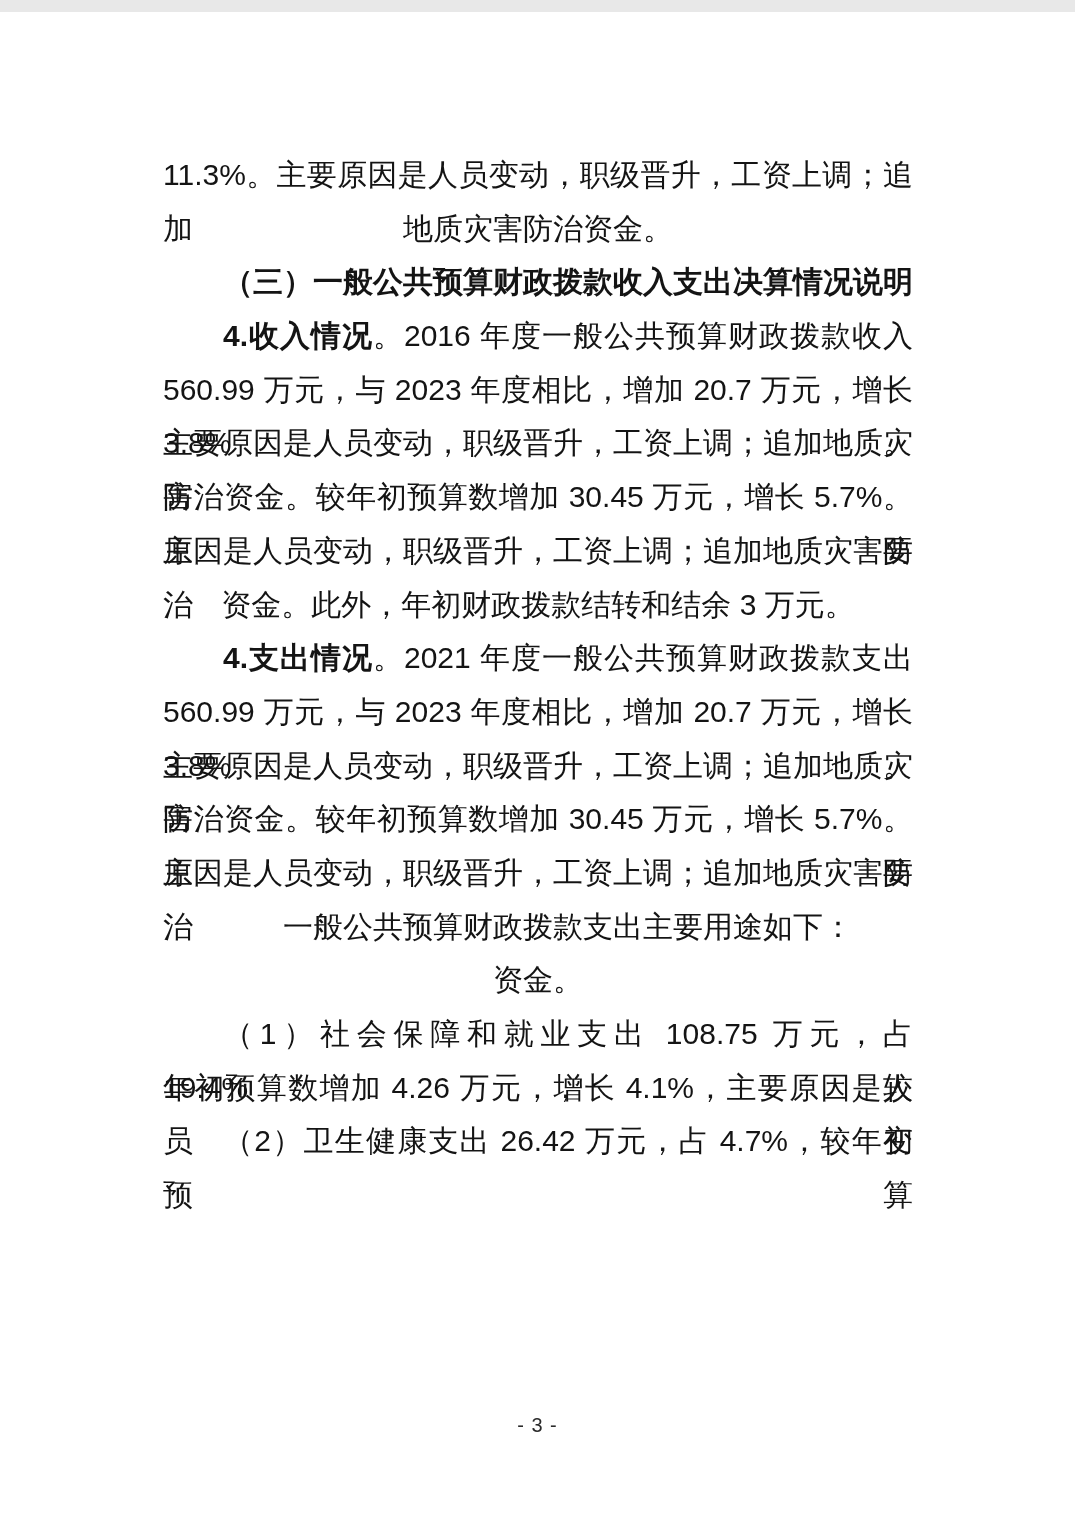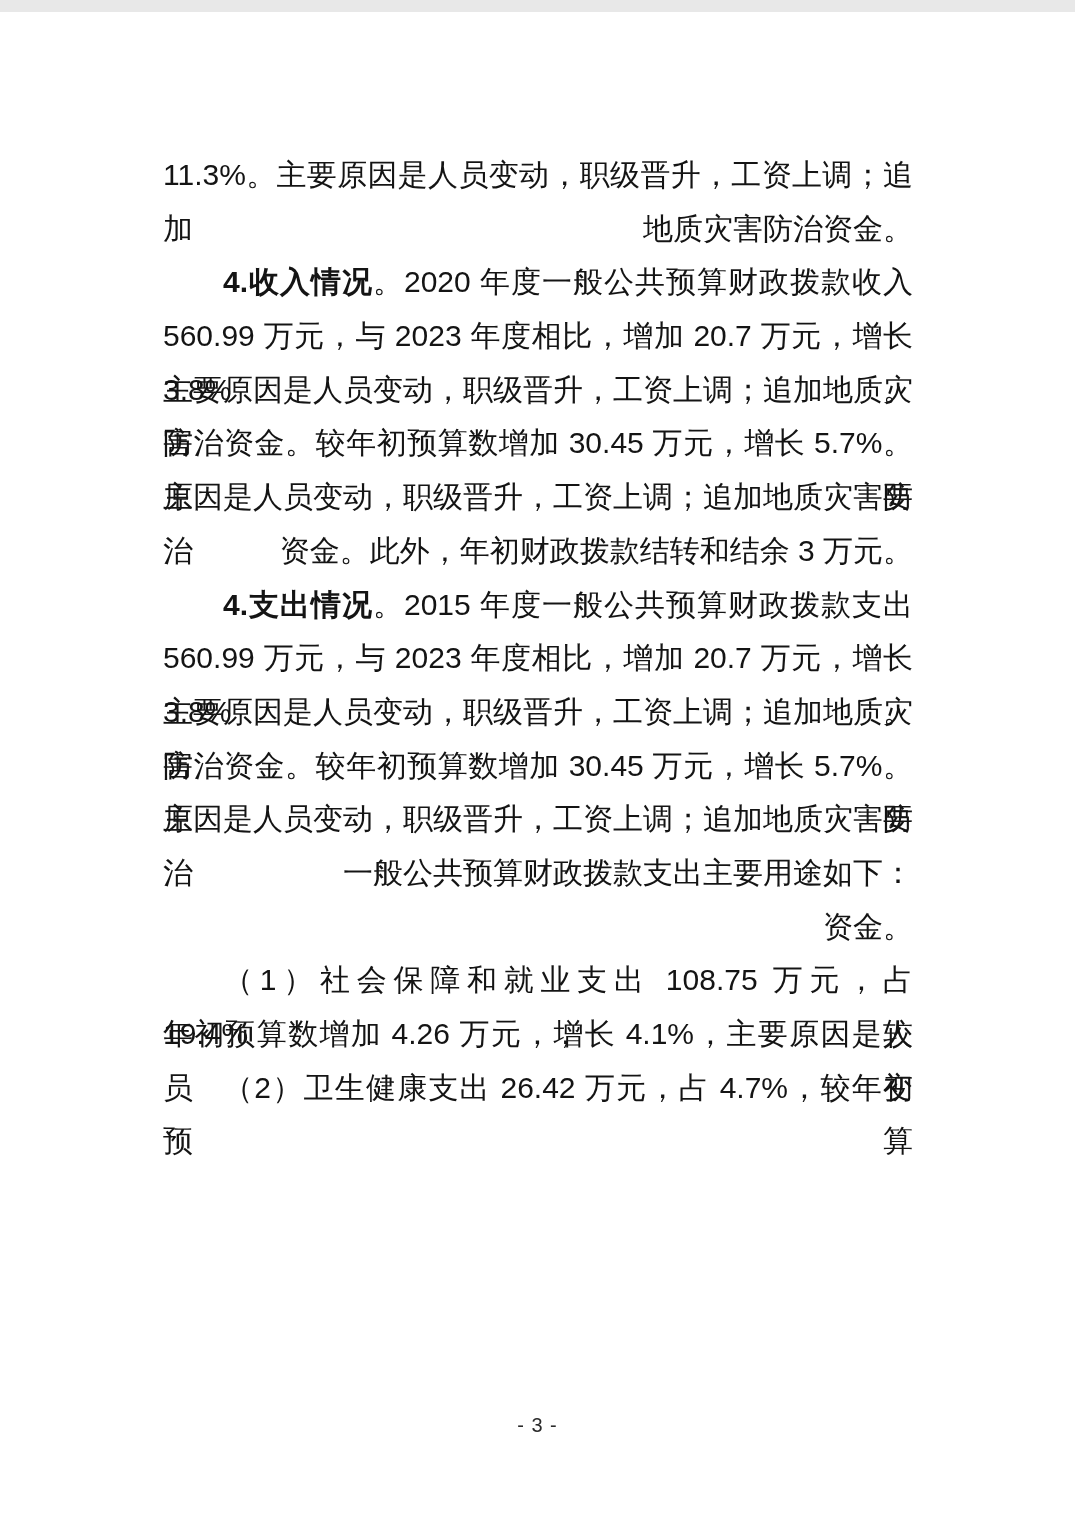--- a/index.html
+++ b/index.html
@@ -20,21 +20,21 @@
   .content {
     position: absolute;
     left: 163px;
     top: 136px;
     width: 750px;
   }
   .line {
     height: 53.7px;
     line-height: 53.7px;
     font-size: 30px;
-    text-align: right;
+    text-align: center;
     white-space: normal;
   }
   .line.justify {
     text-align: justify;
     text-align-last: justify;
     -moz-text-align-last: justify;
   }
   .line.indent {
     text-indent: 60px;
   }
@@ -52,27 +52,28 @@
     color: #2a2a2a;
   }
 </style>
 </head>
 <body>
 
 <div class="page">
   <div class="content" id="content">
       <div class="line justify"><span>11.3%。主要原因是人员变动，职级晋升，工资上调；追加</span></div>
       <div class="line"><span>地质灾害防治资金。</span></div>
-      <div class="line justify indent"><span class="bold">4.收入情况</span><span>。2020 年度一般公共预算财政拨款收入</span></div>
+      <div class="line indent"><span class="bold">（三）一般公共预算财政拨款收入支出决算情况说明</span></div>
+      <div class="line justify indent"><span class="bold">4.收入情况</span><span>。2016 年度一般公共预算财政拨款收入</span></div>
       <div class="line justify"><span>560.99 万元，与 2023 年度相比，增加 20.7 万元，增长 3.8%。</span></div>
       <div class="line justify"><span>主要原因是人员变动，职级晋升，工资上调；追加地质灾害</span></div>
       <div class="line justify"><span>防治资金。较年初预算数增加 30.45 万元，增长 5.7%。主要</span></div>
       <div class="line justify"><span>原因是人员变动，职级晋升，工资上调；追加地质灾害防治</span></div>
       <div class="line"><span>资金。此外，年初财政拨款结转和结余 3 万元。</span></div>
-      <div class="line justify indent"><span class="bold">4.支出情况</span><span>。2015 年度一般公共预算财政拨款支出</span></div>
+      <div class="line justify indent"><span class="bold">4.支出情况</span><span>。2021 年度一般公共预算财政拨款支出</span></div>
       <div class="line justify"><span>560.99 万元，与 2023 年度相比，增加 20.7 万元，增长 3.8%。</span></div>
       <div class="line justify"><span>主要原因是人员变动，职级晋升，工资上调；追加地质灾害</span></div>
       <div class="line justify"><span>防治资金。较年初预算数增加 30.45 万元，增长 5.7%。主要</span></div>
       <div class="line justify"><span>原因是人员变动，职级晋升，工资上调；追加地质灾害防治</span></div>
       <div class="line indent"><span>一般公共预算财政拨款支出主要用途如下：</span></div>
       <div class="line"><span>资金。</span></div>
       <div class="line justify indent"><span>（1）社会保障和就业支出 108.75 万元，占 19.4%，较</span></div>
       <div class="line justify"><span>年初预算数增加 4.26 万元，增长 4.1%，主要原因是人员变</span></div>
       <div class="line justify indent"><span>（2）卫生健康支出 26.42 万元，占 4.7%，较年初预算</span></div>
     </div>

